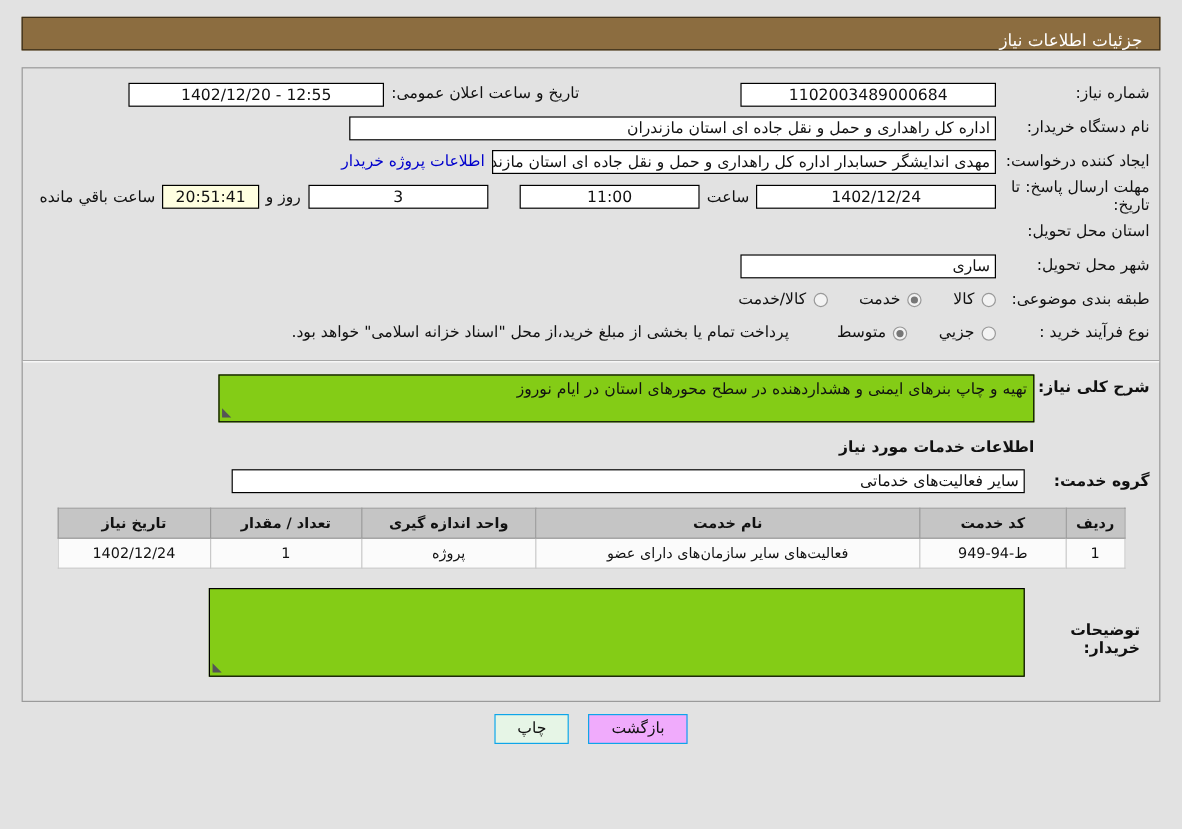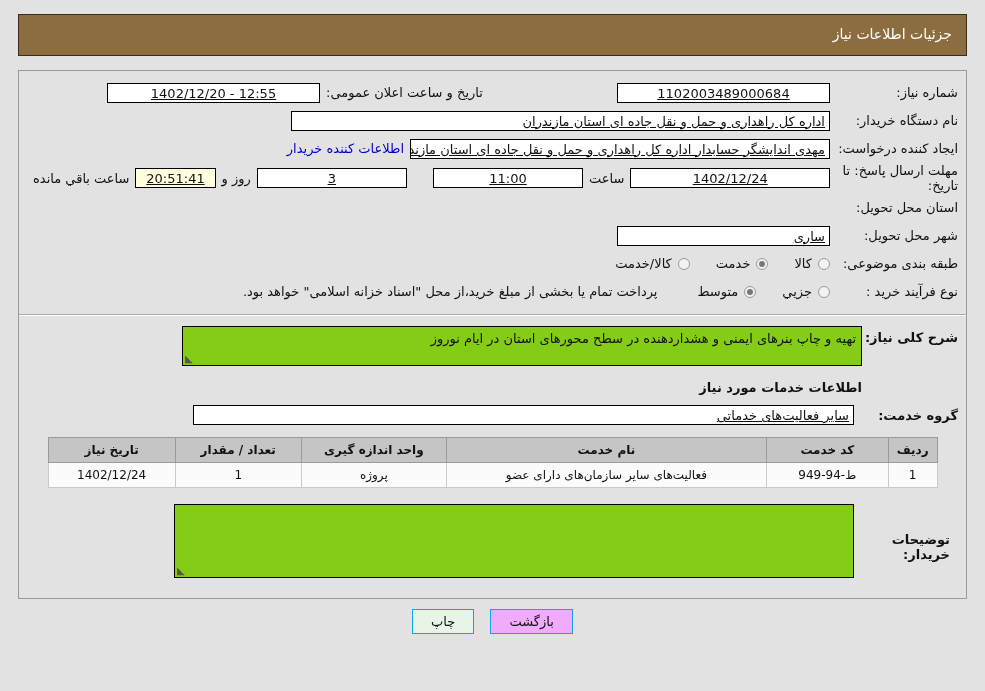--- a/index.html
+++ b/index.html
@@ -99,21 +99,21 @@
     color: rgba(150,150,150,0.45);
     font-size: 22px;
     line-height: 26px;
     text-align: center;
   }
 
   
   #page-header {
     position: relative;
     margin: 14px 18px 0 18px;
-    height: 42px;
+    height: 28px;
     background: #8c6d40;
     border: 1px solid #3a2d18;
     box-sizing: border-box;
     z-index: 10;
   }
   #page-header .title {
     position: absolute;
     right: 14px;
     top: 11px;
     color: #ffffff;
@@ -154,21 +154,20 @@
   .fld {
     border: 1px solid #000;
     background: #ffffff;
     height: 20px;
     line-height: 20px;
     box-sizing: border-box;
     padding: 0 4px;
     font-size: 13px;
     overflow: hidden;
     white-space: nowrap;
-    text-decoration: underline;
   }
   .fld.center { text-align: center; }
   .fld.right  { text-align: right; }
   .fld.ltr    { direction: ltr; }
 
   .w-need-no   { width: 213px; }
   .w-org       { width: 539px; }
   .w-creator   { width: 420px; }
   .w-date      { width: 213px; }
   .w-time      { width: 160px; }
@@ -371,21 +370,21 @@
     </div>
 
     <div class="frow">
       <div class="lbl">نام دستگاه خریدار:</div>
       <div class="fld right w-org">اداره کل راهداری و حمل و نقل جاده ای استان مازندران</div>
     </div>
 
     <div class="frow">
       <div class="lbl">ایجاد کننده درخواست:</div>
       <div class="fld right w-creator">مهدی اندایشگر حسابدار اداره کل راهداری و حمل و نقل جاده ای استان مازندران</div>
-      <a class="link" href="#">اطلاعات کننده خریدار</a>
+      <a class="link" href="#">اطلاعات پروژه خریدار</a>
     </div>
 
     <div class="frow">
       <div class="lbl two-line">مهلت ارسال پاسخ: تا تاریخ:</div>
       <div class="fld center ltr w-date">1402/12/24</div>
       <div class="inline-txt">ساعت</div>
       <div class="fld center ltr w-time">11:00</div>
       <div style="width:28px"></div>
       <div class="fld center ltr w-days">3</div>
       <div class="inline-txt">روز و</div>

